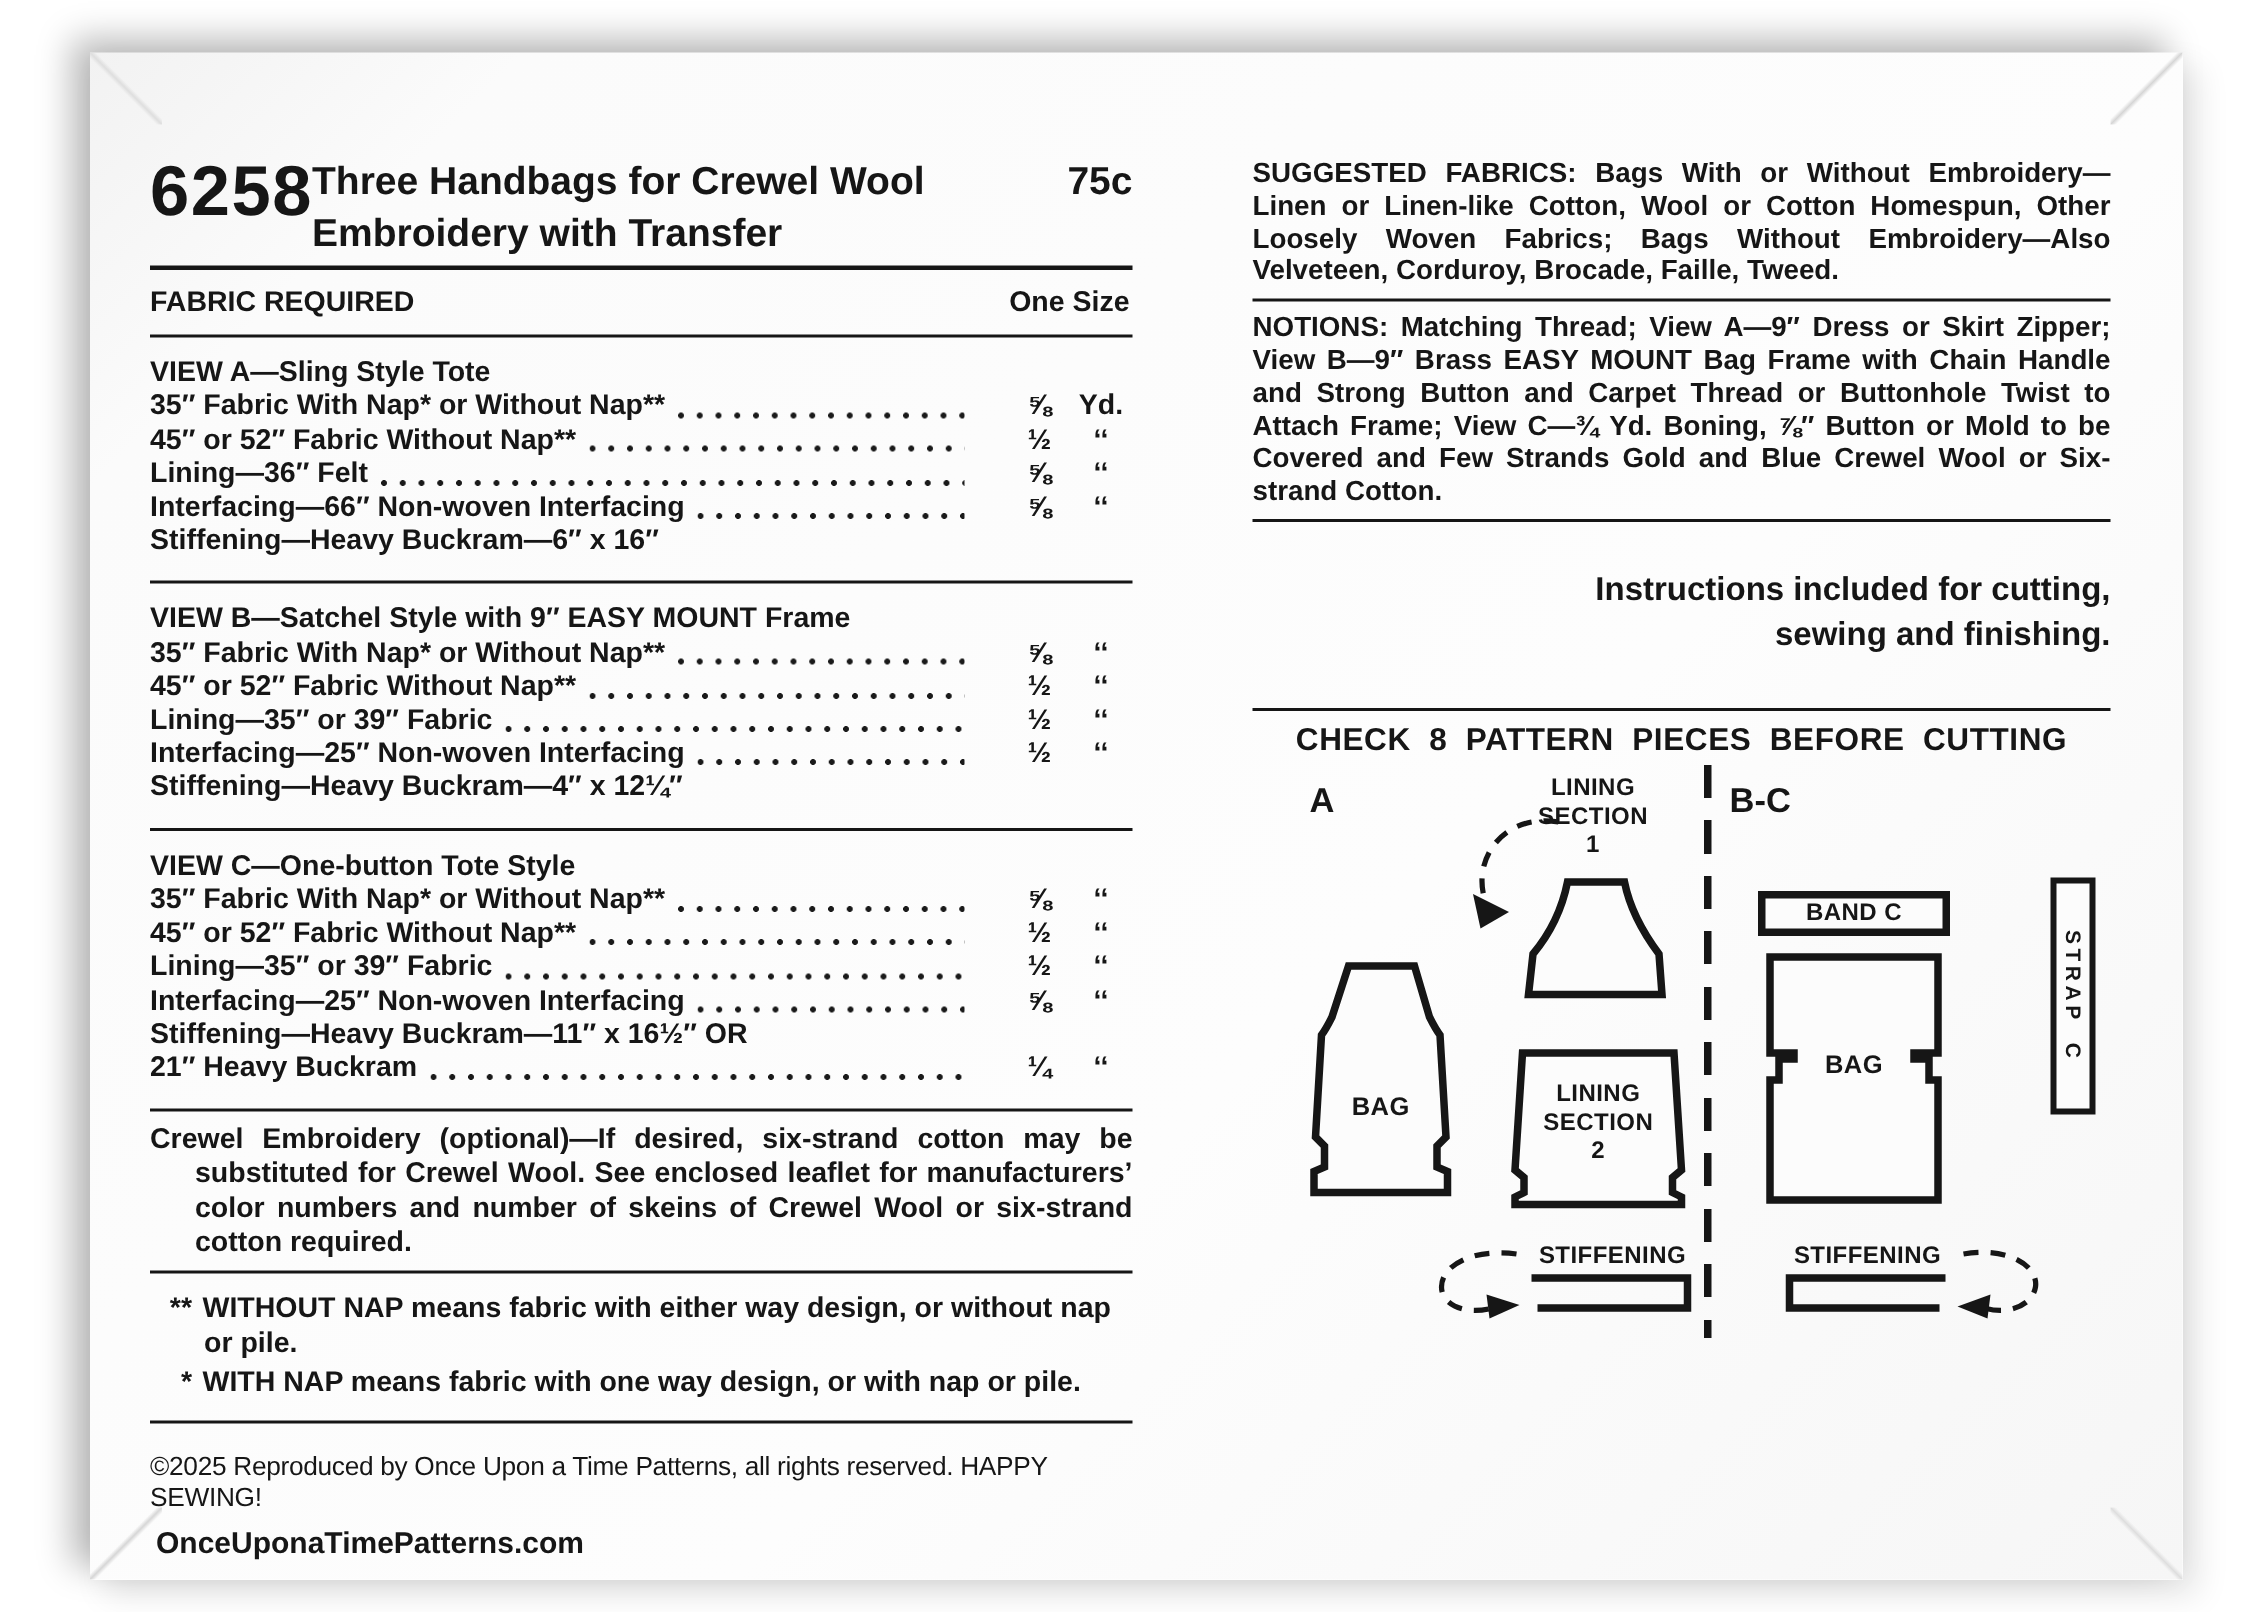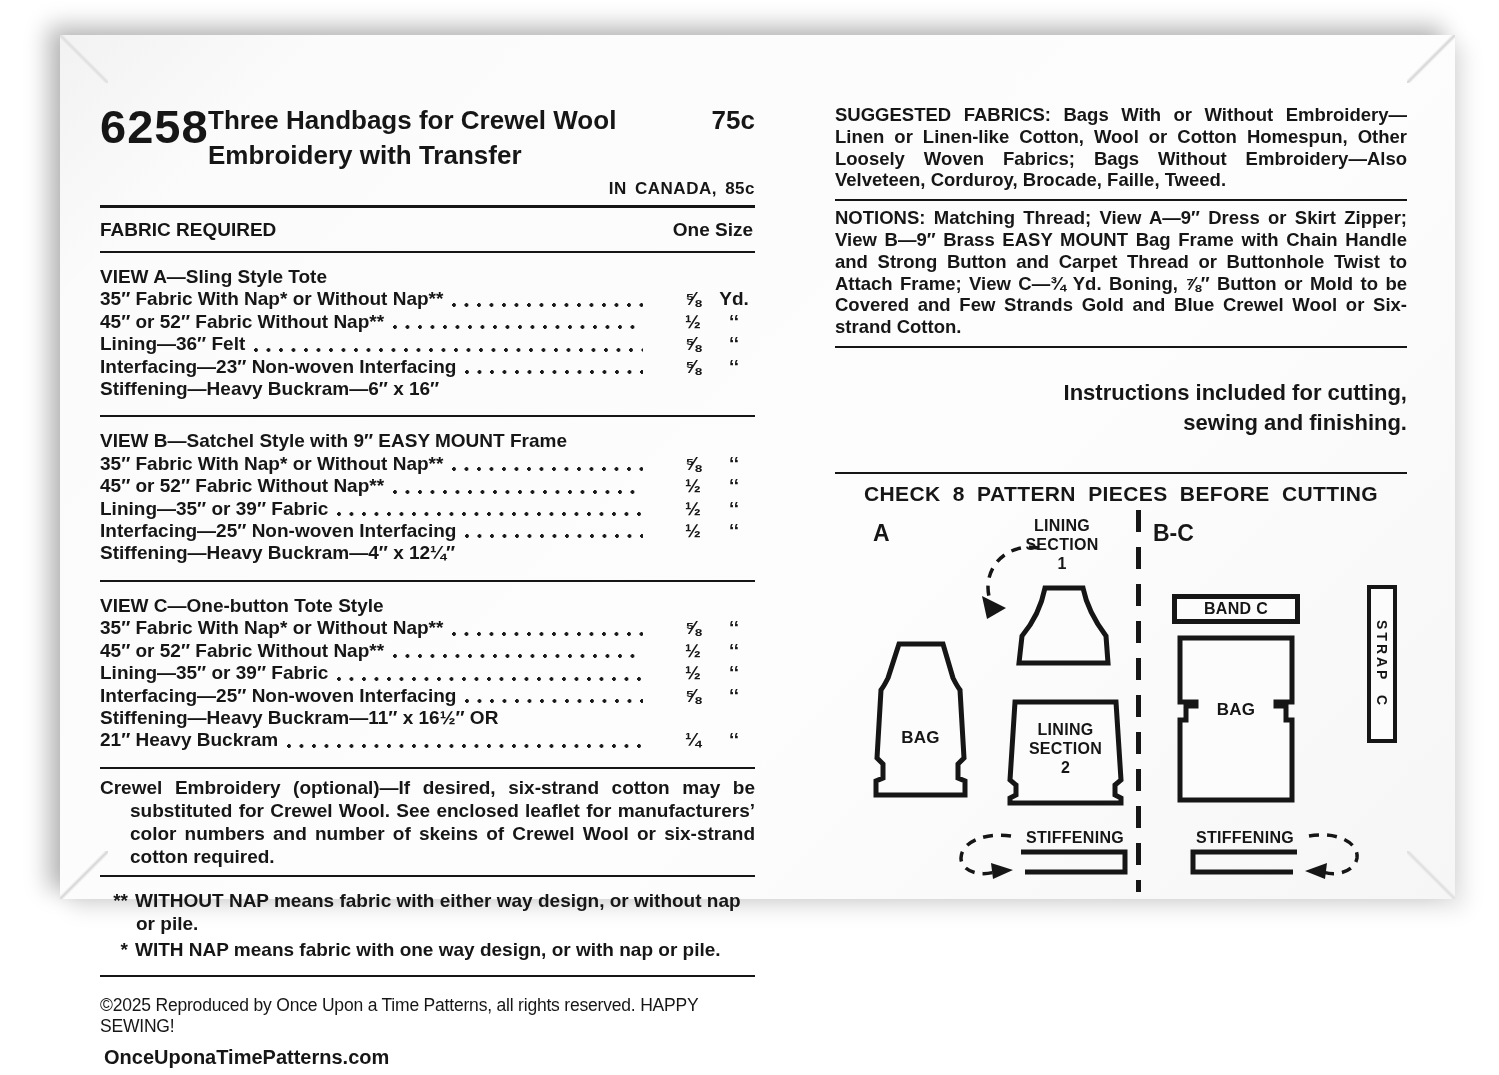--- a/index.html
+++ b/index.html
@@ -3,21 +3,21 @@
 <meta charset="utf-8">
 <style>
   html,body { margin:0; padding:0; background:#ffffff; }
   .canvas {
     position:relative; width:1499px; height:1075px; overflow:hidden;
     background:#ffffff;
     font-family:"Liberation Sans","DejaVu Sans",sans-serif;
     color:#161616;
   }
   .paper {
-    position:absolute; left:60px; top:35px; width:1395px; height:864px;
+    position:absolute; left:60px; top:35px; width:1395px; height:1018px;
     background:linear-gradient(135deg,#f2f2f2 0%,#fbfbfb 12%,#fdfdfd 60%,#f6f6f6 100%);
     box-shadow:-12px -9px 22px rgba(0,0,0,.28), 10px 10px 20px rgba(0,0,0,.10);
   }
   .bevel { position:absolute; width:48px; height:48px; pointer-events:none; }
   .bevel.tl { left:0; top:0;   background:linear-gradient(45deg, transparent 46%, #dedede 50%, transparent 54%); }
   .bevel.tr { right:0; top:0;  background:linear-gradient(135deg, transparent 46%, #d6d6d6 50%, transparent 54%); }
   .bevel.bl { left:0; bottom:0;background:linear-gradient(135deg, transparent 46%, #d6d6d6 50%, transparent 54%); }
   .bevel.br { right:0; bottom:0;background:linear-gradient(45deg, transparent 46%, #dedede 50%, transparent 54%); }
 
   
@@ -78,21 +78,20 @@
 
     <div class="col-left">
       <div class="hdr">
         <div class="pat-num">6258</div>
         <div class="title-block">
           <div class="title-row">
             <span class="title1">Three Handbags for Crewel Wool</span>
             <span class="price">75c</span>
           </div>
           <div class="title2">Embroidery with Transfer</div>
-          <div class="canada">IN CANADA, 85c</div>
         </div>
       </div>
 
       <div class="rule"></div>
       <div class="tbl-head">
         <span>FABRIC REQUIRED</span>
         <span>One Size</span>
       </div>
       <div class="rule thin"></div>
 
@@ -110,21 +109,21 @@
             <span class="val">½</span>
             <span class="unit">‘‘</span>
           </div>
         <div class="frow">
             <span class="lbl">Lining—36″ Felt</span>
             <span class="dots"></span>
             <span class="val">⅝</span>
             <span class="unit">‘‘</span>
           </div>
         <div class="frow">
-            <span class="lbl">Interfacing—23″ Non-woven Interfacing</span>
+            <span class="lbl">Interfacing—66″ Non-woven Interfacing</span>
             <span class="dots"></span>
             <span class="val">⅝</span>
             <span class="unit">‘‘</span>
           </div>
         <div class="frow">
             <span class="lbl">Stiffening—Heavy Buckram—6″ x 16″</span>
           </div>
       </div>
       <div class="rule thin"></div>
 

